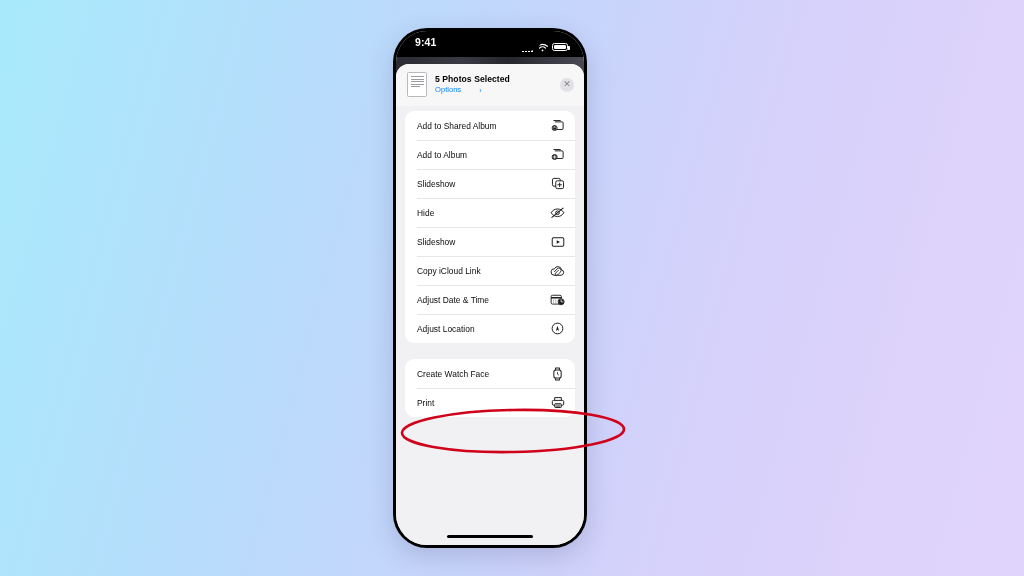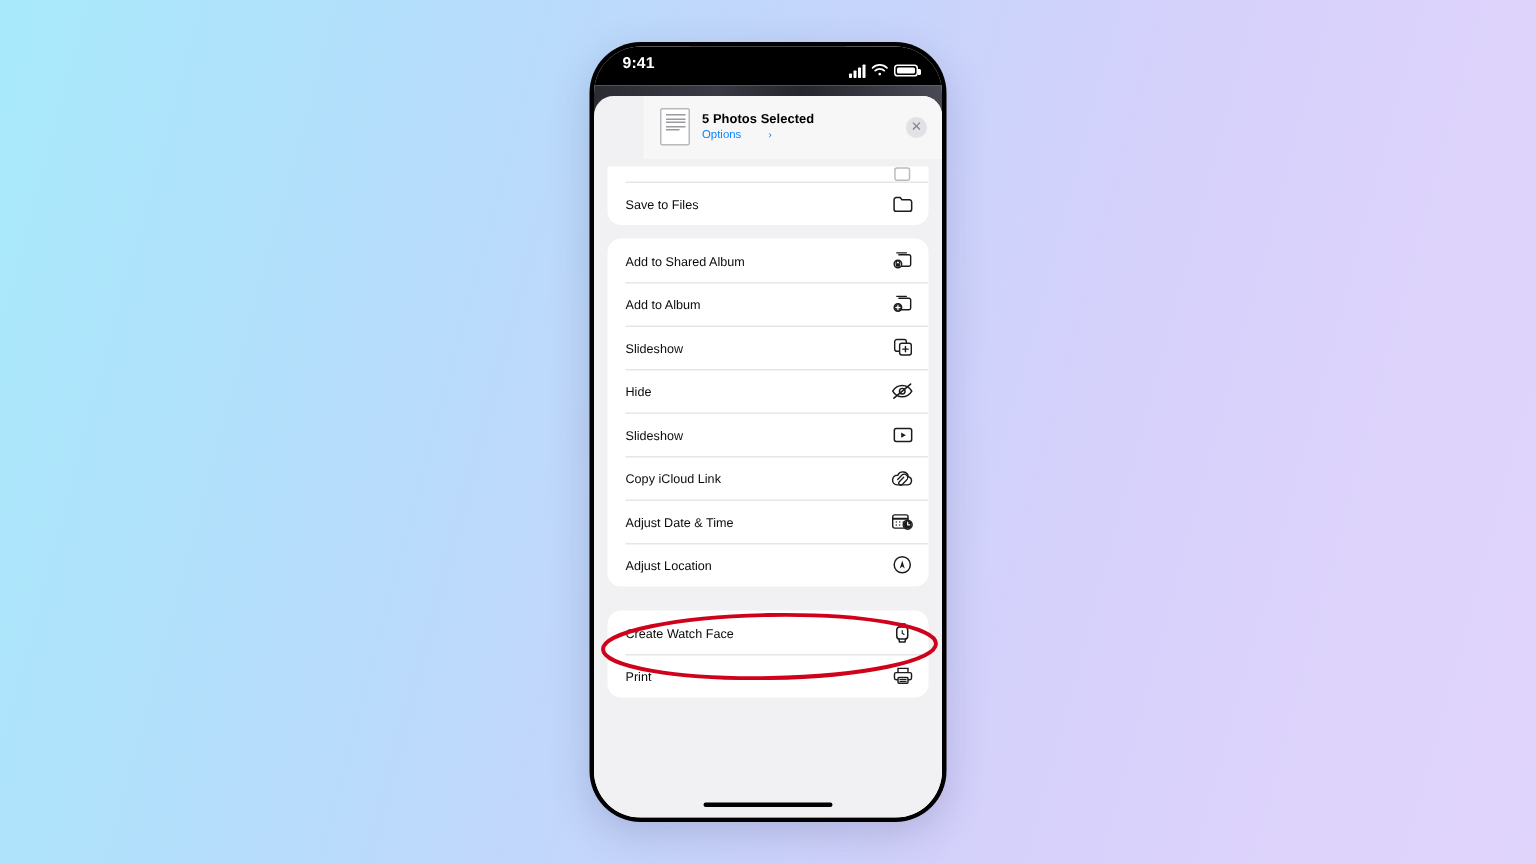--- a/index.html
+++ b/index.html
@@ -5,21 +5,21 @@
   * { margin:0; padding:0; box-sizing:border-box; }
   html, body { width:1024px; height:576px; overflow:hidden; }
   body {
     font-family: "Liberation Sans", sans-serif;
     background: linear-gradient(105deg, #a8eafc 0%, #b3dffb 22%, #c3d6fb 45%, #d5d1fb 68%, #ddd3fb 85%, #e0d4fb 100%);
     position: relative;
   }
 
   
   #phone {
-    position:absolute; left:393px; top:28px; width:238px; height:520px;
+    position:absolute; left:393px; top:28px; width:194px; height:520px;
     background:#000; border-radius:34px;
     padding:3px;
     box-shadow: 0 8px 26px rgba(70,70,120,0.22);
   }
   #screen {
     width:100%; height:100%; background:#f1f1f3;
     border-radius:31px; overflow:hidden; position:relative;
   }
 
   
@@ -62,21 +62,20 @@
     position:absolute; left:0; right:0; top:26px; height:34px;
     background:linear-gradient(90deg,#2b2b33 0%,#3a3a44 35%,#26262e 60%,#4a4a55 100%);
   }
 
   
   #sheet {
     position:absolute; left:0; right:0; top:33px; bottom:0;
     background:#f1f1f3;
     border-top-left-radius:13px; border-top-right-radius:13px;
     overflow:hidden;
-    padding-left:33px;
   }
   #sheet-header {
     display:flex; align-items:center; gap:8px;
     padding:8px 10px 9px 11px;
     background:#f7f7f8;
     position:relative; z-index:3;
   }
   .doc-thumb {
     width:20px; height:25px; background:#fff;
     border:0.8px solid #b9b9bd; border-radius:1.5px;
@@ -197,38 +196,20 @@
           <div class="hdr-sub">
             <span>Options</span>
             <span class="chev">›</span>
           </div>
         </div>
         <div class="close-btn">✕</div>
       </div>
 
       <div id="list">
 
-        <div class="group clipped">
-          <div class="row ghost-row">
-            <div class="row-label"></div>
-            <div class="row-icon">
-              <svg width="13" height="11" viewBox="0 0 16 13">
-                  <rect x="2" y="1" width="12" height="10" rx="1.6" fill="none" stroke="#1c1c1e" stroke-width="1.2"></rect>
-                </svg>
-            </div>
-          </div>
-          <div class="row">
-            <div class="row-label">Save to Files</div>
-            <div class="row-icon">
-              <svg width="14" height="12" viewBox="0 0 16 13" fill="none" stroke="#1c1c1e" stroke-width="1.15">
-                <path d="M1.2 3.2a1.6 1.6 0 0 1 1.6-1.6h3l1.4 1.7h5.8a1.6 1.6 0 0 1 1.6 1.6v5.6a1.6 1.6 0 0 1-1.6 1.6H2.8a1.6 1.6 0 0 1-1.6-1.6z"></path>
-              </svg>
-            </div>
-          </div>
-        </div>
 
         <div class="group">
 
           <div class="row">
             <div class="row-label">Add to Shared Album</div>
             <div class="row-icon">
               <svg width="14" height="13" viewBox="0 0 16 15" fill="none" stroke="#1c1c1e" stroke-width="1.1">
                 <path d="M4.4 3.3h8.2a1.3 1.3 0 0 1 1.3 1.3v6.2a1.3 1.3 0 0 1-1.3 1.3H6.2"></path>
                 <path d="M3.2 1.8h7.4" stroke-linecap="round"></path>
                 <circle cx="4.1" cy="10.4" r="2.9" fill="#fff"></circle>

